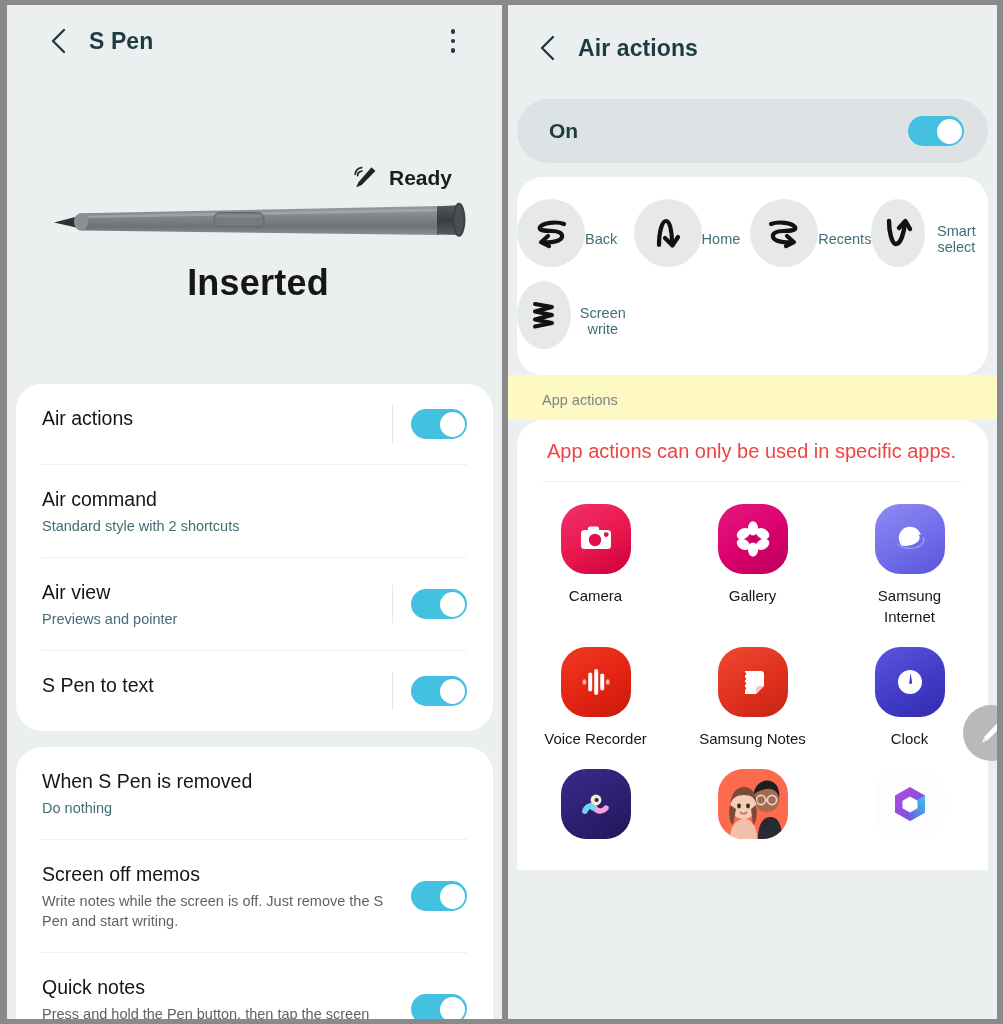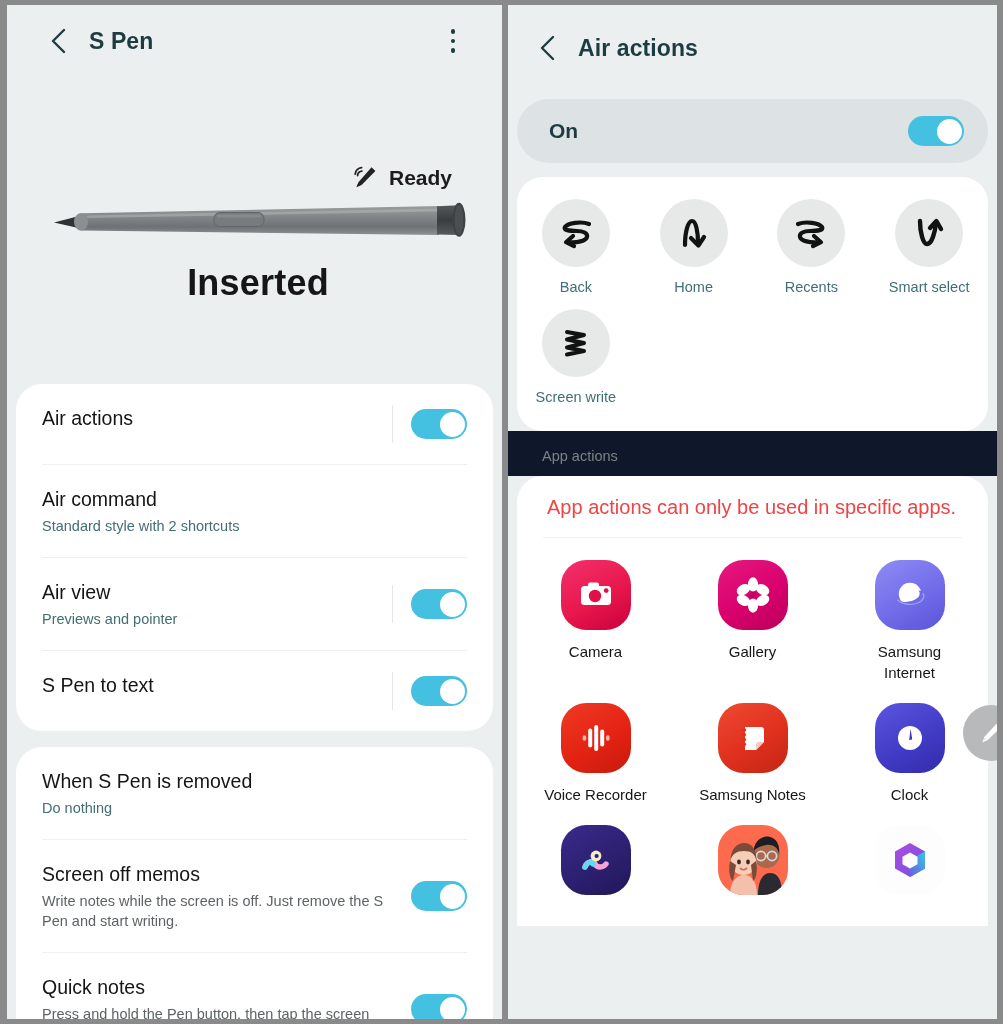--- a/index.html
+++ b/index.html
@@ -131,33 +131,33 @@
     background: #dde3e4;
     display: flex; align-items: center;
     padding: 0 24px 0 32px;
     cursor: pointer;
   }
   .onpill .lbl { font-size: 21px; font-weight: bold; color: #1d3c42; flex: 1 1 auto; }
 
   
   .gcard { background: #fff; border-radius: 26px; margin: 14px 9px 0 9px; padding: 22px 0 12px 0; }
   .grid4 { display: grid; grid-template-columns: repeat(4, 1fr); }
-  .gcell { display: flex; flex-direction: column; align-items: center; cursor: pointer; padding-bottom: 14px; }
+  .gcell { display: flex; align-items: center; cursor: pointer; padding-bottom: 14px; }
   .gicon {
     width: 68px; height: 68px; border-radius: 50%;
     background: #e7e8e8;
     display: flex; align-items: center; justify-content: center;
   }
   .glabel { font-size: 14.5px; color: #3f6f77; margin-top: 12px; text-align: center; }
 
   
   .seclabel {
     font-size: 14.5px; color: #7d8285;
     padding: 17px 0 12px 34px;
-    background: #0f172a;
+    background: #fef9c3;
   }
 
   
   .appcard { background: #fff; border-radius: 26px 26px 0 0; margin: 0 9px; padding: 0 0 0 0; overflow: hidden; }
   .appnote { font-size: 20px; color: #ef4444; padding: 20px 26px 18px 30px; }
   .appnote-div { height: 1px; background: #eef0f0; margin: 0 26px; }
   .grid3 { display: grid; grid-template-columns: repeat(3, 1fr); padding-top: 22px; }
   .acell { display: flex; flex-direction: column; align-items: center; cursor: pointer; padding-bottom: 20px; }
   .aicon { width: 70px; height: 70px; position: relative; }
   .alabel { font-size: 15px; color: #161616; margin-top: 11px; text-align: center; line-height: 21px; max-width: 110px; }

